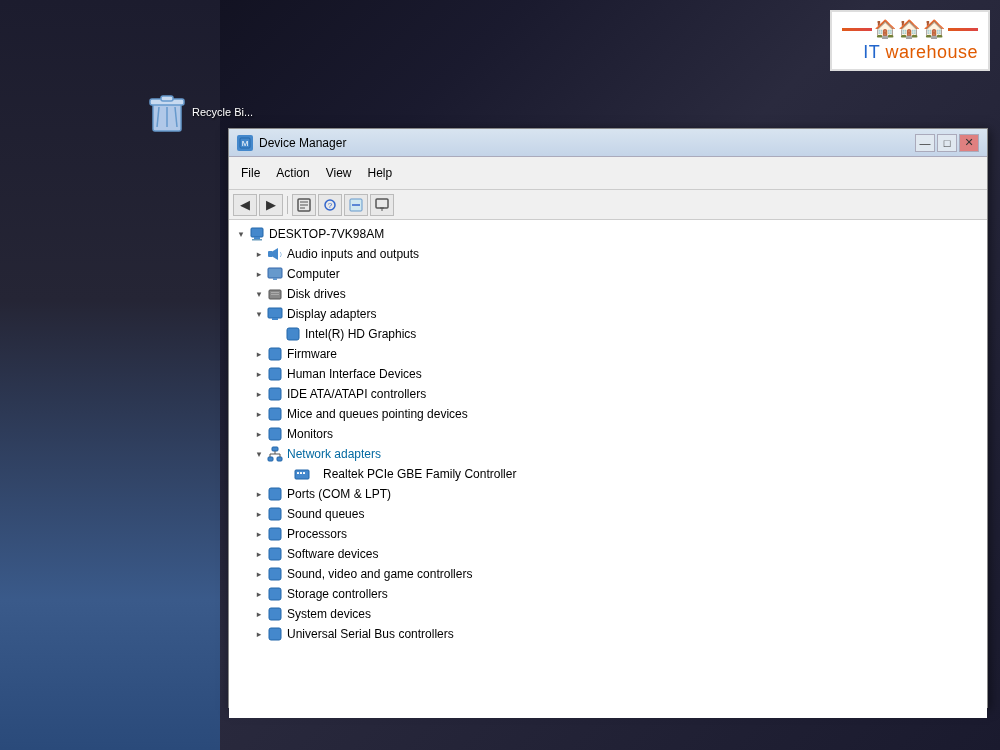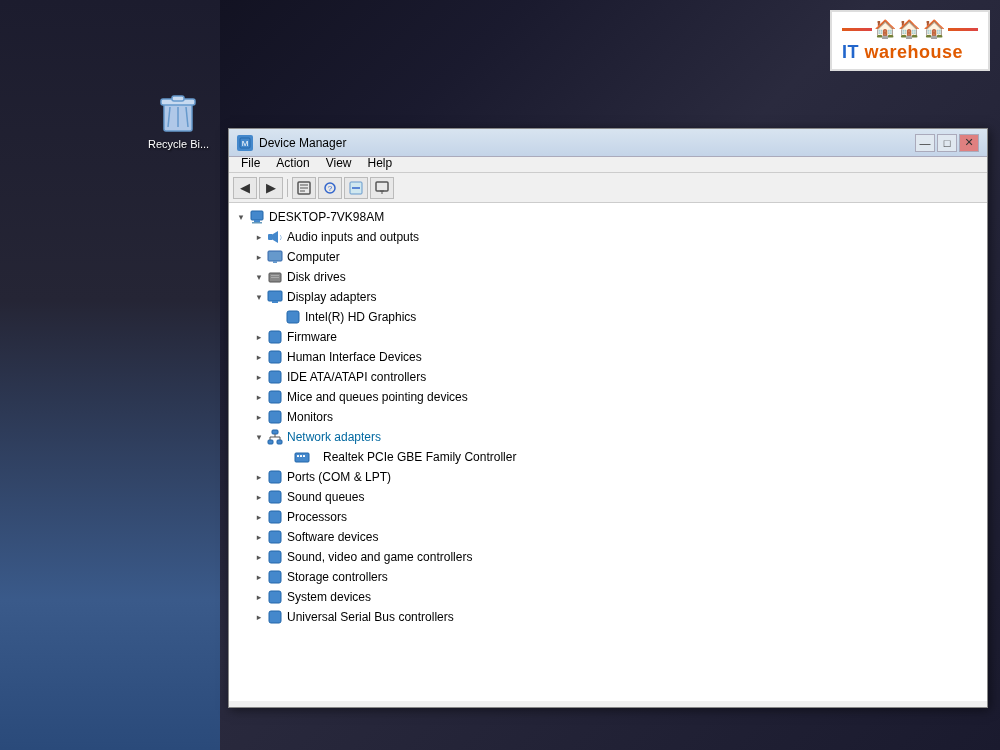--- a/index.html
+++ b/index.html
@@ -29,21 +29,21 @@
       height: 750px;
       background: linear-gradient(180deg, #1c1c2e 0%, #252535 40%, #3a5a8a 80%, #2a4a7a 100%);
     }
 
     
     .recycle-bin {
       position: absolute;
       top: 90px;
       left: 148px;
       display: flex;
-      flex-direction: column;
+      flex-direction: row;
       align-items: center;
       gap: 4px;
     }
 
     .recycle-bin-icon {
       width: 40px;
       height: 44px;
       position: relative;
     }
 
@@ -77,24 +77,25 @@
       height: 3px;
       background: linear-gradient(90deg, #e05a1a, #d44);
     }
 
     .logo-house {
       font-size: 18px;
     }
 
     .logo-text {
       font-size: 18px;
-      font-weight: bold;
+      font-weight: normal;
       color: #e05a00;
       letter-spacing: 0.5px;
       font-family: Arial, sans-serif;
+      text-align: right;
     }
 
     .logo-text span {
       color: #2266cc;
     }
 
     
     .device-manager {
       position: absolute;
       top: 128px;
@@ -150,24 +151,24 @@
       font-size: 11px;
       display: flex;
       align-items: center;
       justify-content: center;
       cursor: pointer;
       color: #333;
     }
 
     
     .menu-bar {
-      height: 16px;
+      height: 33px;
       background: #f0f0f0;
       display: flex;
-      align-items: flex-end;
+      align-items: center;
       padding: 0 4px;
       border-bottom: 1px solid #ccc;
       gap: 0;
     }
 
     .menu-item {
       padding: 2px 8px;
       font-size: 12px;
       cursor: pointer;
       color: #000;

